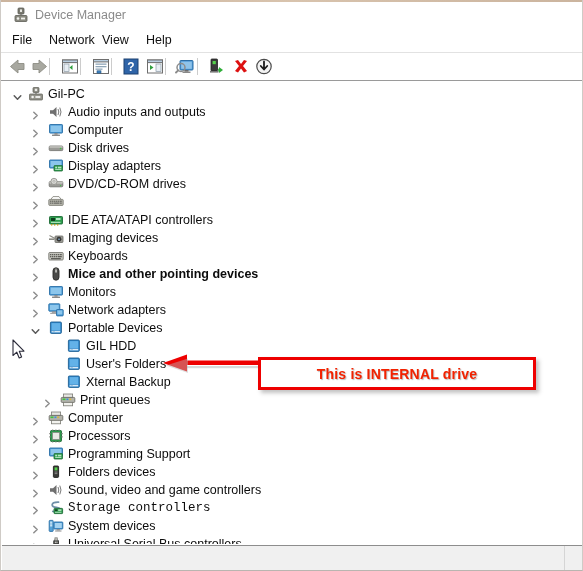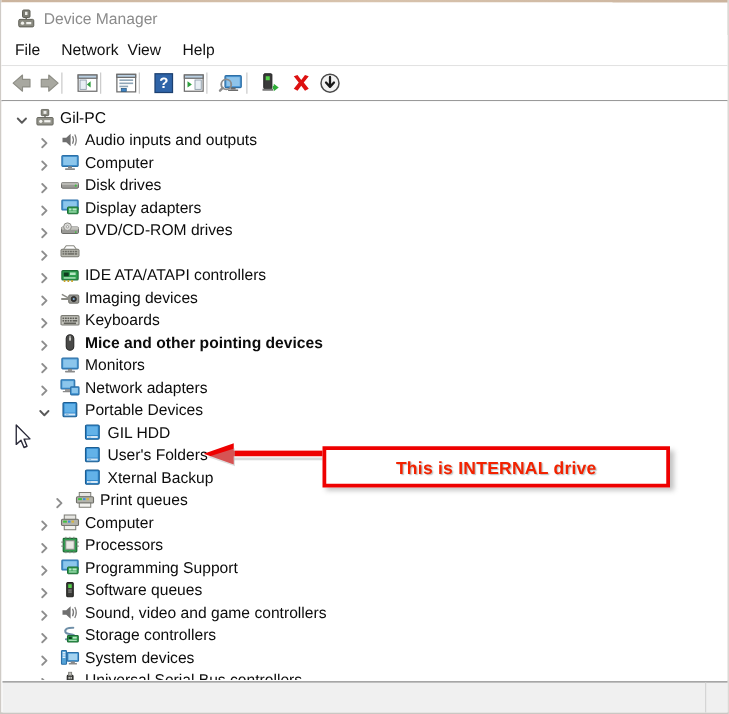--- a/index.html
+++ b/index.html
@@ -610,34 +610,34 @@
         <div class="row" style="top: 382px;">
           <span class="twisty" style="left:28px"><svg width="11" height="11" viewBox="0 0 11 11">
               <path d="M3.8 2.2 L7.2 5.5 L3.8 8.8" fill="none" stroke="#8e8e8e" stroke-width="1.5" stroke-linecap="round" stroke-linejoin="round"></path>
             </svg></span>
           <span class="row-icon" style="left:46px"><svg width="16" height="14" viewBox="0 0 16 14">
               <rect x="5.4" y="1" width="5.2" height="11.4" rx="0.8" fill="#3a3a38" stroke="#1f1f1d" stroke-width="0.9"></rect>
               <rect x="6.6" y="2.4" width="2.8" height="3" fill="#54d14a"></rect>
               <rect x="6.6" y="6.6" width="2.8" height="0.9" fill="#8e8e8a"></rect>
               <rect x="6.6" y="8.2" width="2.8" height="0.9" fill="#8e8e8a"></rect>
             </svg></span>
-          <span class="row-label" style="left:66px">Software queues</span>
+          <span class="row-label" style="left:66px">Folders devices</span>
         </div>
         <div class="row" style="top: 400px;">
           <span class="twisty" style="left:28px"><svg width="11" height="11" viewBox="0 0 11 11">
               <path d="M3.8 2.2 L7.2 5.5 L3.8 8.8" fill="none" stroke="#8e8e8e" stroke-width="1.5" stroke-linecap="round" stroke-linejoin="round"></path>
             </svg></span>
           <span class="row-icon" style="left:46px"><svg width="16" height="14" viewBox="0 0 16 14">
               <path d="M2 5.2 L5 5.2 L8.5 2 L8.5 12 L5 8.8 L2 8.8 Z" fill="#6f6f6f"></path>
               <path d="M10 4 Q11.6 7 10 10" fill="none" stroke="#7a7a7a" stroke-width="1"></path>
               <path d="M11.8 2.6 Q14.2 7 11.8 11.4" fill="none" stroke="#7a7a7a" stroke-width="1"></path>
             </svg></span>
           <span class="row-label" style="left:66px">Sound, video and game controllers</span>
         </div>
-        <div class="row" style="top: 418px;">
+        <div class="row" style="top: 418px; font-family: Liberation Mono, monospace;">
           <span class="twisty" style="left:28px"><svg width="11" height="11" viewBox="0 0 11 11">
               <path d="M3.8 2.2 L7.2 5.5 L3.8 8.8" fill="none" stroke="#8e8e8e" stroke-width="1.5" stroke-linecap="round" stroke-linejoin="round"></path>
             </svg></span>
           <span class="row-icon" style="left:46px"><svg width="16" height="14" viewBox="0 0 16 14">
               <path d="M10.6 1.2 Q4.6 1 4.2 3.6 Q3.9 6 8.4 6.4 Q12.4 6.9 11.9 8.8 Q11.4 10.8 4.8 10.4" fill="none" stroke="#6f8fa8" stroke-width="1.7" stroke-linecap="round"></path>
               <rect x="6" y="7.4" width="8.6" height="5.2" rx="0.7" fill="#2f9e4f" stroke="#1d6b35" stroke-width="0.9"></rect>
               <rect x="7" y="8.4" width="2.4" height="1.8" fill="#0f3d1f"></rect>
               <rect x="10.2" y="8.4" width="3.2" height="1.5" fill="#b8e6c4"></rect>
               <rect x="7" y="10.8" width="6.4" height="0.9" fill="#b8e6c4"></rect>
             </svg></span>

